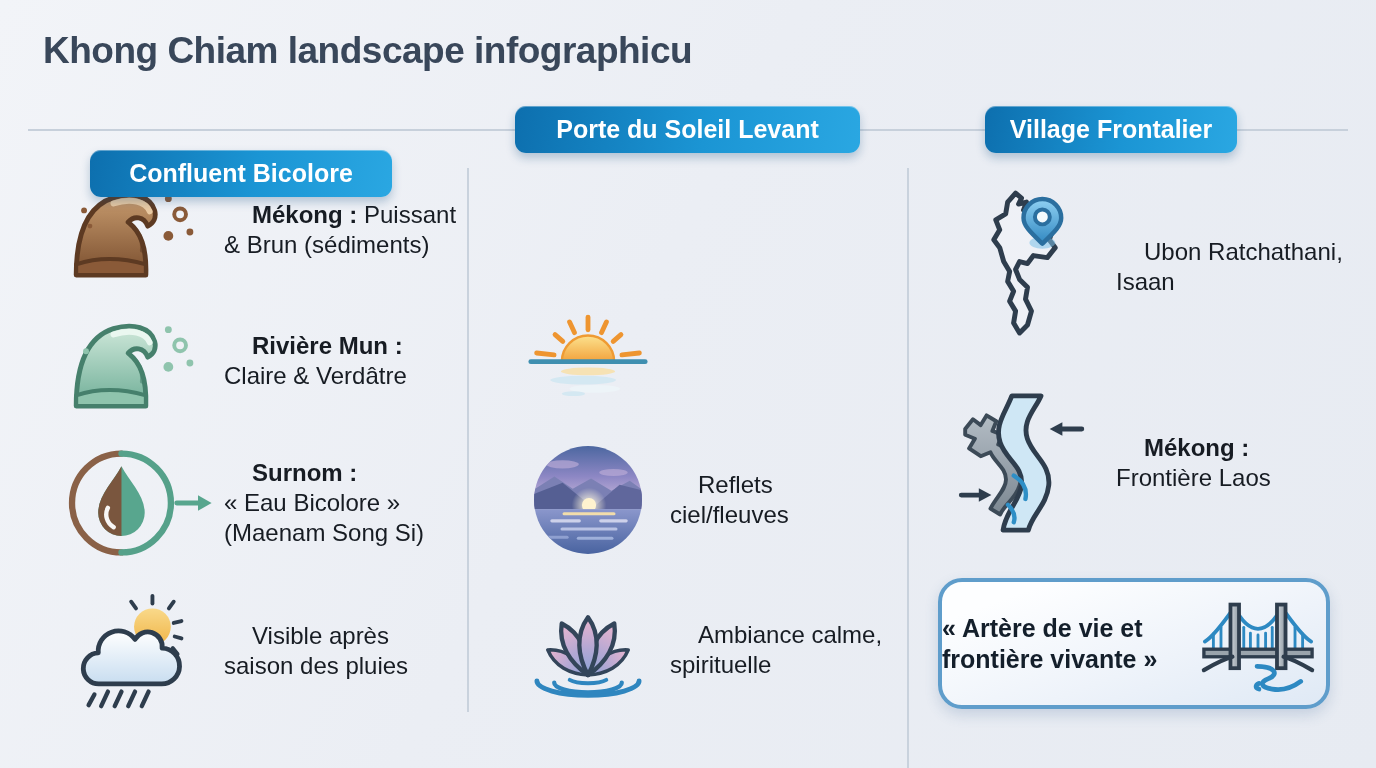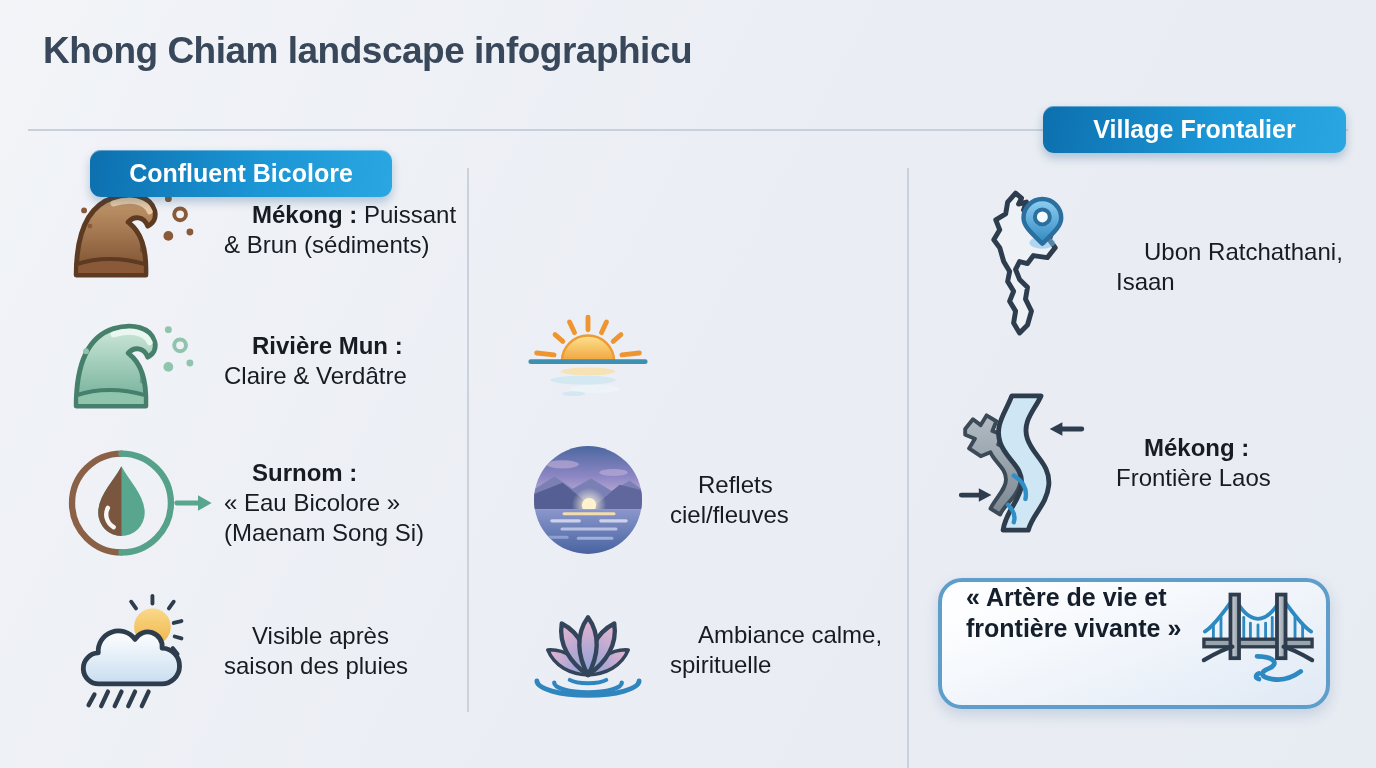--- a/index.html
+++ b/index.html
@@ -23,53 +23,53 @@
   .vline.v2{ left:907px; top:168px; height:600px; }
   .pill{
     position:absolute; top:106px; height:47px; z-index:2;
     display:flex; align-items:center; justify-content:center;
     background:linear-gradient(100deg,#0d6fae 0%,#1b95d4 55%,#2aa7e2 100%);
     border-radius:11px; color:#ffffff; font-size:25px; font-weight:bold;
     box-shadow:0 5px 10px rgba(20,80,130,.28), inset 0 1px 0 rgba(255,255,255,.35);
   }
   .pill.p1{ left:90px;  width:302px;margin-top:44px; }
   .pill.p2{ left:515px; width:345px; }
-  .pill.p3{ left:1043px; width:303px; }
+  .pill.p3{ left:985px; width:252px; }
   .row{
     position:absolute; display:flex; align-items:center; z-index:1;
   }
   .icon{ display:flex; align-items:center; justify-content:center; flex:none; }
   .icon svg{ overflow:visible; }
   .txt{
     white-space:pre-line; font-size:24px; line-height:30px; color:#171c23;
     margin-left:12px;
   }
   .txt b{ font-weight:bold;margin-left:28px; }
   .callout{
     position:absolute; left:938px; top:578px; width:392px; height:131px; z-index:1;
-    display:flex; align-items:flex-start;
+    display:flex; align-items:center;
     background:linear-gradient(160deg,#fdfeff 15%,#eef3fa 60%,#dfe9f5 100%);
     border:4px solid #5f9dcb; border-radius:24px;
     box-shadow:0 6px 14px rgba(60,100,150,.20);
-    padding-left:24px;
   }
   .callout .txt{ font-weight:bold; font-size:25px; line-height:31px; margin-left:0; color:#141f2b; }
   .callout .icon{ margin-left:auto; margin-right:12px; }
 </style>
 </head>
 <body>
 
 <div class="canvas">
 
   <div class="title">Khong Chiam landscape infographicu</div>
   <div class="hline"></div>
   <div class="vline v1"></div>
   <div class="vline v2"></div>
 
   <div class="pill p1">Confluent Bicolore</div>
+  <div class="pill p2">Porte du Soleil Levant</div>
   <div class="pill p3">Village Frontalier</div>
 
   <div class="row" style="left:60px;top:180px;height:100px">
     <span class="icon" style="width:152px">
       <svg width="128" height="98" viewBox="0 0 130 100">
         <defs>
             <linearGradient id="wb1" x1="0" y1="0" x2="0" y2="1">
           <stop offset="0" stop-color="#c79b6e"></stop>
               <stop offset="1" stop-color="#7a4e2e"></stop>
             </linearGradient>

